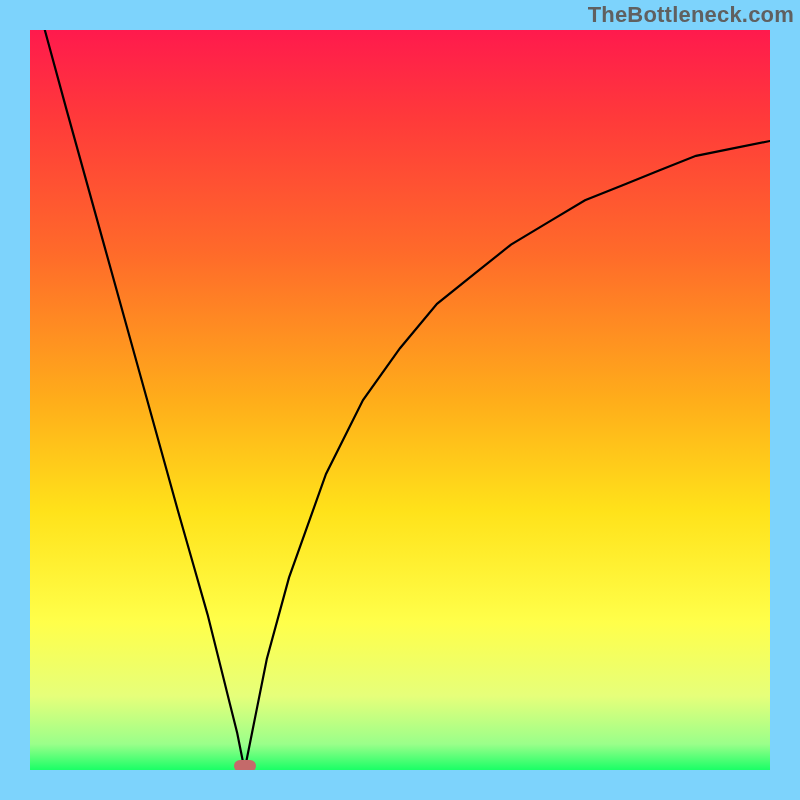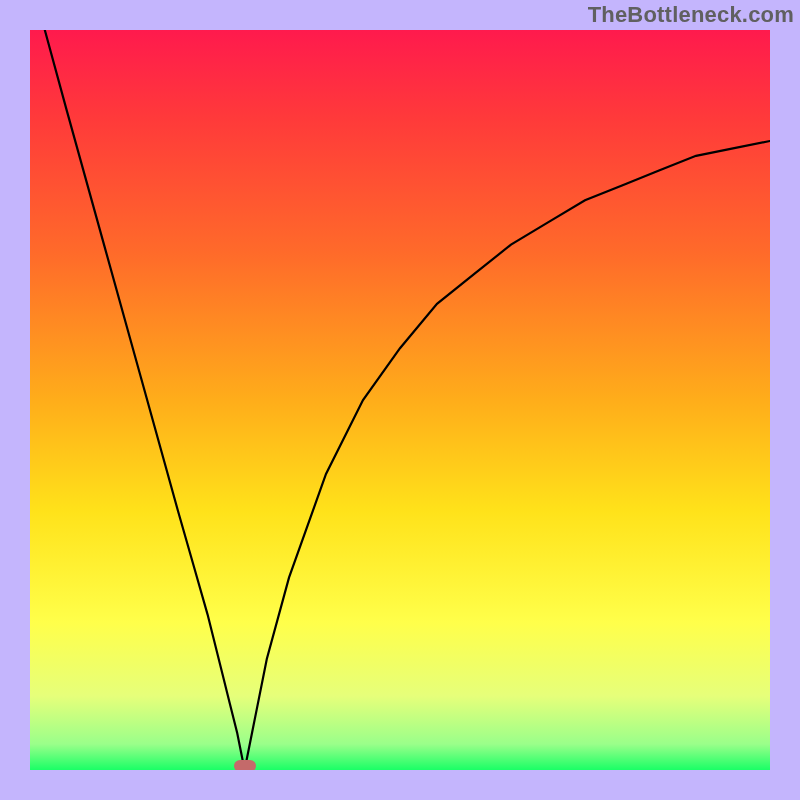--- a/index.html
+++ b/index.html
@@ -8,21 +8,21 @@
     width: 800px;
     height: 800px;
     overflow: hidden;
     background: #000;
     font-family: Arial, Helvetica, sans-serif;
   }
   .frame {
     position: relative;
     width: 800px;
     height: 800px;
-    background: #c4b5fd;
+    background: #7dd3fc;
   }
   .watermark {
     position: absolute;
     top: 2px;
     right: 6px;
     color: #606060;
     font-size: 22px;
     font-weight: 600;
     letter-spacing: 0.2px;
     z-index: 10;

